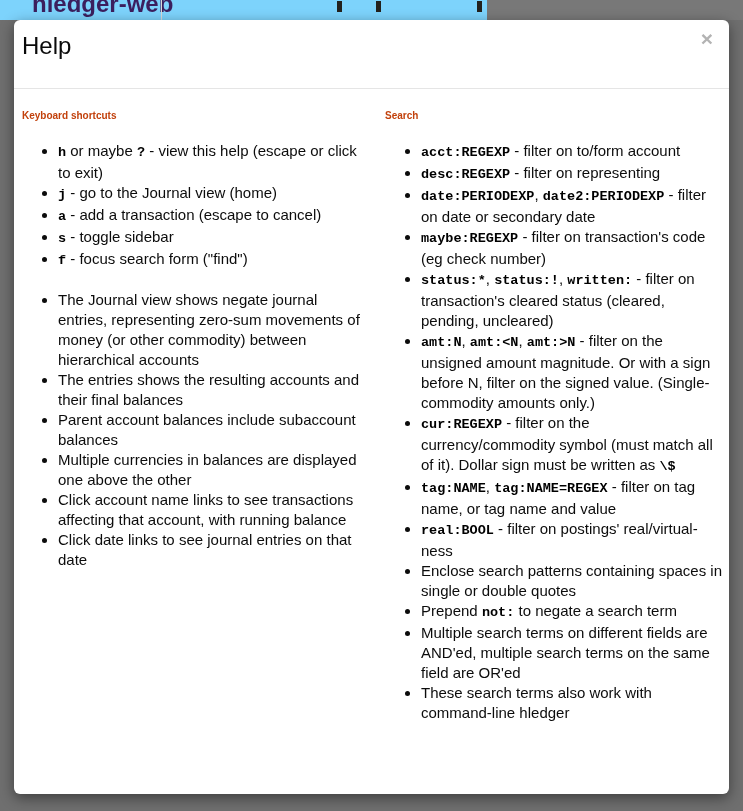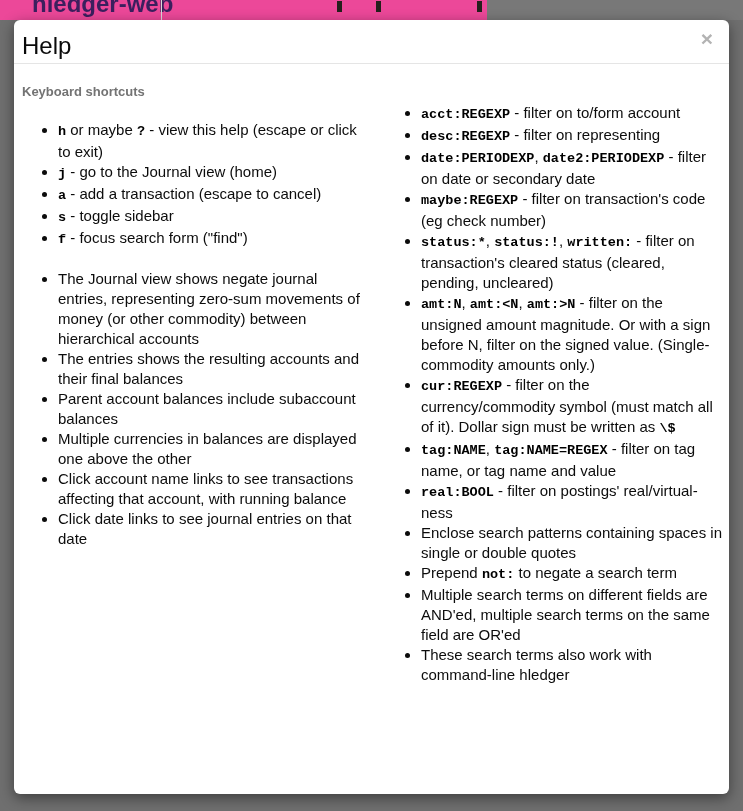--- a/index.html
+++ b/index.html
@@ -8,21 +8,21 @@
     background:#6f6f6f;
     font-family:"Liberation Sans","DejaVu Sans",sans-serif;
     color:#1a1a1a;
   }
   
   .backdrop-strip{
     position:absolute;top:0;left:0;width:743px;height:20px;overflow:hidden;
   }
   .page-light{
     position:absolute;top:0;left:0;width:487px;height:20px;
-    background:#ec4899;overflow:hidden;
+    background:#7dd3fc;overflow:hidden;
   }
   .page-gray{
     position:absolute;top:0;left:487px;width:256px;height:20px;
     background:#787878;
   }
   .app-title{
     position:absolute;left:32px;top:-10px;
     font-size:24px;font-weight:bold;color:#3b1f5e;
     text-decoration:none;white-space:nowrap;
   }
@@ -35,42 +35,42 @@
   .stem.s3{left:477px;}
   
   .modal{
     position:absolute;left:14px;top:20px;width:715px;height:774px;
     background:#ffffff;border-radius:6px;
     box-shadow:0 4px 14px rgba(0,0,0,0.45);
     box-sizing:border-box;
   }
   .modal-header{
     position:relative;
-    padding:12px 14px 3px 8px;
+    padding:12px 14px 28px 8px;
     border-bottom:1px solid #e5e5e5;
   }
   .modal-title{
     font-size:24px;line-height:28px;font-weight:400;color:#0a0a0a;margin:0;
   }
   .close-btn{
     position:absolute;top:6px;right:12px;
     background:none;border:none;cursor:pointer;
     font-size:21px;font-weight:bold;color:#b3b3b3;
     font-family:"Liberation Sans",sans-serif;
     padding:2px 4px;line-height:1;
   }
   .modal-body{
     display:flex;
     padding:20px 7px 30px 8px;
     box-sizing:border-box;
   }
   .col-left{flex:0 0 363px;box-sizing:border-box;padding-right:18px;}
   .col-right{flex:1 1 auto;box-sizing:border-box;}
   .sec-heading{
-    font-size:13px;font-weight:bold;color:#737373;line-height:1.3;
+    font-size:10px;font-weight:bold;color:#c2410c;line-height:1.3;
     margin:0 0 0 0;
   }
   .sec-heading + ul{margin-top:19px;}
   ul.help-list{
     margin:19px 0 10px 0;
     padding-left:36px;
     list-style:disc outside;
   }
   ul.help-list + .sec-heading{margin-top:16px;}
   ul.help-list li{
@@ -114,20 +114,21 @@
         <ul class="help-list">
           <li><span>The Journal view shows negate journal entries, representing zero-sum movements of money (or other commodity) between hierarchical accounts</span></li>
           <li><span>The entries shows the resulting accounts and their final balances</span></li>
           <li><span>Parent account balances include subaccount balances</span></li>
           <li><span>Multiple currencies in balances are displayed one above the other</span></li>
           <li><span>Click account name links to see transactions affecting that account, with running balance</span></li>
           <li><span>Click date links to see journal entries on that date</span></li>
         </ul>
       </div>
     <div class="col-right">
+        <div class="sec-heading">Search</div>
         <ul class="help-list">
           <li><span class="code">acct:REGEXP</span><span> - filter on to/form account</span></li>
           <li><span class="code">desc:REGEXP</span><span> - filter on representing</span></li>
           <li><span class="code">date:PERIODEXP</span><span>, </span><span class="code">date2:PERIODEXP</span><span> - filter on date or secondary date</span></li>
           <li><span class="code">maybe:REGEXP</span><span> - filter on transaction's code (eg check number)</span></li>
           <li><span class="code">status:*</span><span>, </span><span class="code">status:!</span><span>, </span><span class="code">written:</span><span> - filter on transaction's cleared status (cleared, pending, uncleared)</span></li>
           <li><span class="code">amt:N</span><span>, </span><span class="code">amt:&lt;N</span><span>, </span><span class="code">amt:&gt;N</span><span> - filter on the unsigned amount magnitude. Or with a sign before N, filter on the signed value. (Single-commodity amounts only.)</span></li>
           <li><span class="code">cur:REGEXP</span><span> - filter on the currency/commodity symbol (must match all of it). Dollar sign must be written as </span><span class="code">\$</span></li>
           <li><span class="code">tag:NAME</span><span>, </span><span class="code">tag:NAME=REGEX</span><span> - filter on tag name, or tag name and value</span></li>
           <li><span class="code">real:BOOL</span><span> - filter on postings' real/virtual-ness</span></li>

